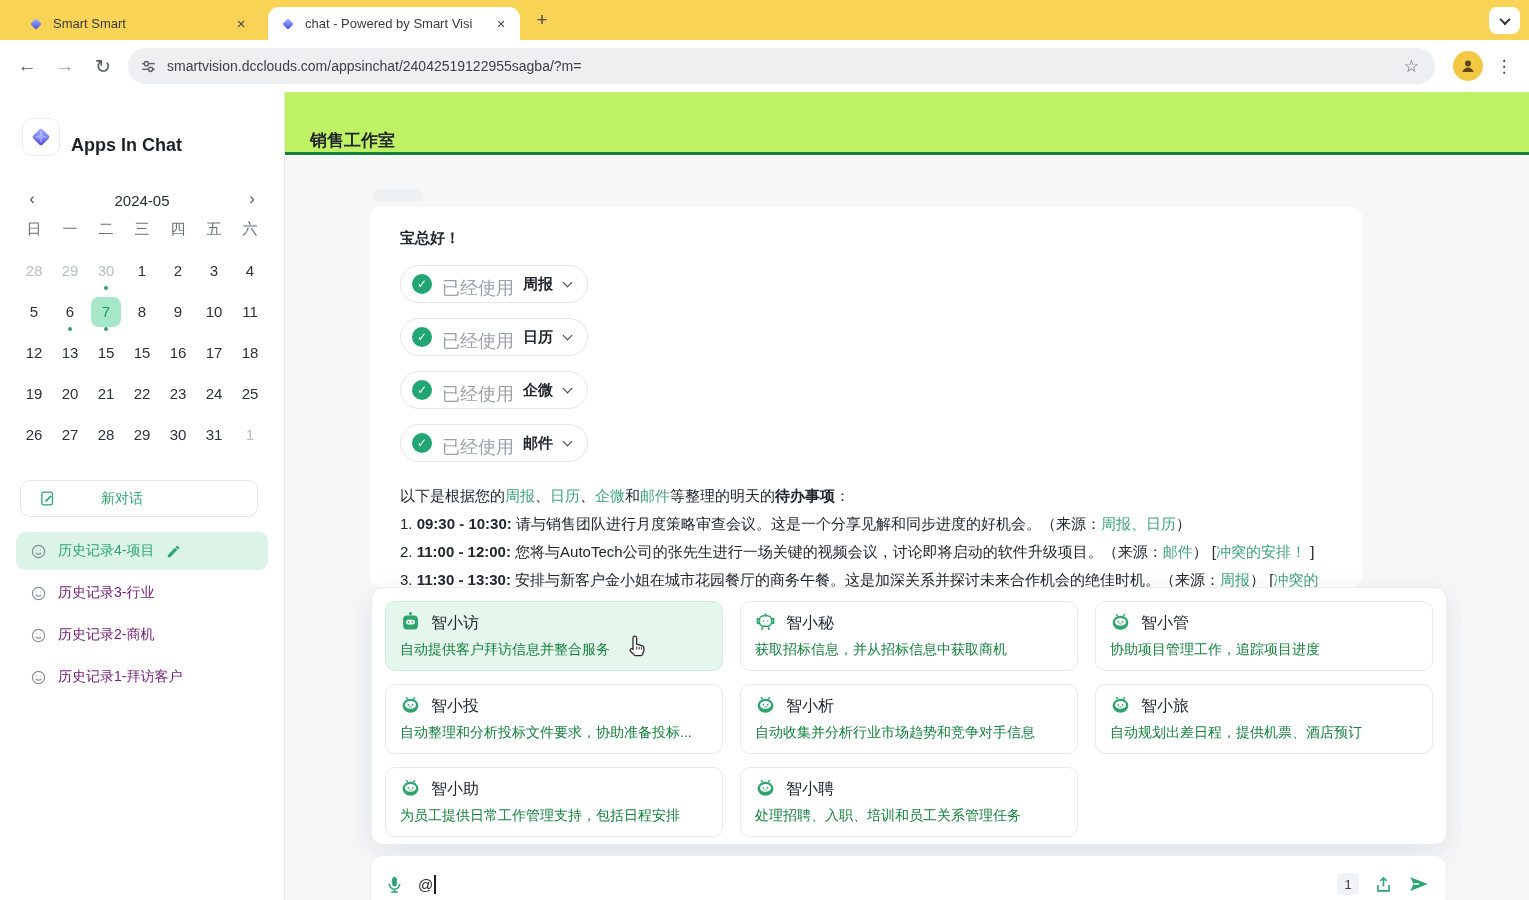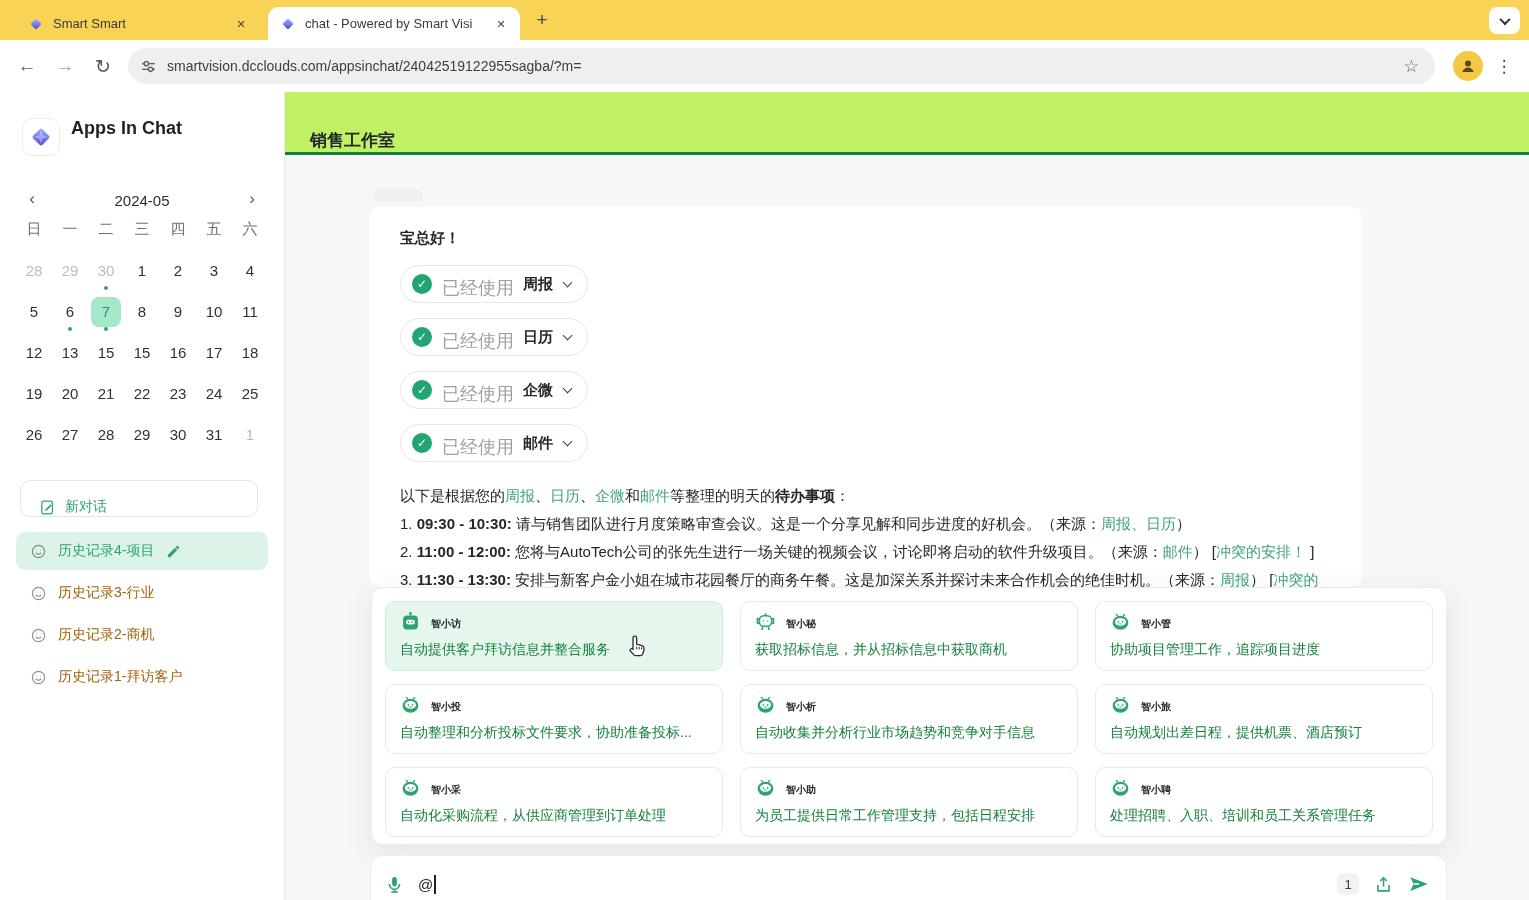--- a/index.html
+++ b/index.html
@@ -29,43 +29,43 @@
 
   
   .app { display:flex; height:808px; }
   .sidebar { width:285px; background:#fff; border-right:1px solid #E8E8EA; position:relative; flex:0 0 auto; }
   .main { flex:1; position:relative; }
   .main-header { height:63px; background:#bef264; border-bottom:3px solid #15803d; display:flex; align-items:flex-end; padding-left:25px; }
   .main-title { font-size:17px; font-weight:bold; color:#23262D; }
   .main-body { position:relative; height:745px; background:#F7F7F8; overflow:hidden; }
 
   
-  .logo-row { position:absolute; top:26px; left:22px; display:flex; align-items:flex-start; }
+  .logo-row { position:absolute; top:26px; left:22px; display:flex; align-items:flex-end; }
   .logo-box { width:38px; height:38px; border:1px solid #ECECEF; border-radius:10px; display:flex; align-items:center; justify-content:center; background:#fff; }
   .app-title { font-size:18px; font-weight:bold; margin-left:11px; color:#1e2026; }
 
   .cal-header { position:absolute; top:96px; left:20px; right:20px; height:24px; display:flex; align-items:center; justify-content:space-between; }
   .cal-nav { width:24px; height:24px; font-size:17px; color:#55585c; text-align:center; line-height:22px; }
   .cal-month { font-size:15px; color:#2a2d33;text-align:center; }
   .cal-weekdays, .cal-week { position:absolute; left:16px; right:16px; display:grid; grid-template-columns:repeat(7,1fr); }
   .cal-weekdays { top:128px; }
   .cal-weekdays span { text-align:center; font-size:15px; color:#6b7076; }
   .cal-grid { position:absolute; top:158px; left:16px; right:16px; }
   .cal-week { position:static; margin-bottom:0; height:41px; }
   .day { position:relative; display:flex; align-items:center; justify-content:center; font-size:15px; color:#2F3138; }
   .day .num { width:30px; height:30px; display:flex; align-items:center; justify-content:center; border-radius:8px; }
   .day.out { color:#B9BEC5; }
   .day.selected .num { background:#A6E6C9; color:#13996B; }
   .day .dot { position:absolute; bottom:1px; left:50%; transform:translateX(-50%); width:4px; height:4px; border-radius:50%; background:#2BA471; }
 
-  .new-chat { position:absolute; top:388px; left:20px; width:238px; height:37px; border:1px solid #E3E5E8; border-radius:10px; background:#fff; display:flex; align-items:flex-end; padding-left:18px; }
+  .new-chat { position:absolute; top:388px; left:20px; width:238px; height:37px; border:1px solid #E3E5E8; border-radius:10px; background:#fff; display:flex; align-items:center; padding-left:18px;gap:36px; }
   .new-chat .nc-label { color:#2BA471; font-size:14px; margin-left:9px; }
 
   .history { position:absolute; top:440px; left:16px; right:16px; }
-  .hist-item { height:38px; margin-bottom:4px; display:flex; align-items:center; padding-left:14px; border-radius:9px; font-size:14px; color:#a16207; }
+  .hist-item { height:38px; margin-bottom:4px; display:flex; align-items:center; padding-left:14px; border-radius:9px; font-size:14px; color:#701a75; }
   .hist-item .h-label { margin-left:11px; }
   .hist-item.active { background:#DCF3E8; color:#2BA471; }
   .hist-item .smiley { color:#8b9197; display:flex; }
   .hist-item.active .smiley { color:#7d8e85; }
   .pencil { margin-left:12px; display:flex; }
 
   
   .msg-notch { position:absolute; left:88px; top:34px; width:50px; height:13px; border-radius:7px; background:#EFF0F2; }
   .msg-card { position:absolute; left:85px; top:52px; width:992px; height:380px; background:#fff; border-radius:10px; padding:22px 30px; overflow:hidden; }
   .greeting { font-size:15px; font-weight:bold; }
@@ -79,21 +79,21 @@
   .todo { margin-top:20px; font-size:15px; line-height:28px; }
   .g-link { color:#3FA37C; }
   .b { font-weight:bold; }
   .conflict { color:#3FA37C; }
 
   
   .cards-panel { position:absolute; left:86px; top:432px; width:1076px; height:258px; background:#fff; border:1px solid #ECECEF; border-radius:12px; box-shadow:0 8px 28px rgba(40,50,60,.10); padding:13px; display:grid; grid-template-columns:repeat(3,1fr); grid-auto-rows:70px; gap:13px 17px; z-index:3; }
   .agent-card { border:1px solid #E7E9EC; border-radius:10px; background:#fff; padding:9px 14px 0 14px; overflow:hidden; }
   .agent-card.active { background:#E5F6ED; border-color:#CFEBDD; }
   .agent-head { display:flex; align-items:center; gap:10px; }
-  .agent-name { font-size:10px; font-weight:bold; }
+  .agent-name { font-size:16px; font-weight:normal; }
   .agent-desc { margin-top:5px; font-size:14px; color:#15803d; white-space:nowrap; overflow:hidden; text-overflow:ellipsis; }
 
   
   .input-bar { position:absolute; left:85px; top:700px; width:1077px; height:58px; background:#fff; border:1px solid #ECECEF; border-radius:12px; display:flex; align-items:center; padding:0 16px 0 14px; z-index:4; }
   .input-text { font-size:15px; color:#1f2126; margin-left:14px; display:flex; align-items:center; flex:1; }
   .caret { display:inline-block; width:1.5px; height:19px; background:#1f2126; margin-left:1px; }
   .counter { min-width:22px; height:22px; background:#F1F2F4; border-radius:5px; font-size:13px; color:#3b3e44; display:flex; align-items:center; justify-content:center; padding:0 4px; }
   .bar-ic { display:flex; align-items:center; justify-content:center; margin-left:15px; }
 
   .hand-cursor { position:absolute; left:339px; top:478px; z-index:5; }
@@ -502,35 +502,20 @@
             <div class="agent-head">
               <span class="robot"><svg width="21" height="21" viewBox="0 0 24 24">
                   <line x1="7" y1="3.5" x2="9" y2="6" stroke="#2EA56F" stroke-width="1.6"></line>
                   <line x1="17" y1="3.5" x2="15" y2="6" stroke="#2EA56F" stroke-width="1.6"></line>
                   <ellipse cx="12" cy="13.5" rx="9" ry="8" fill="#2EA56F"></ellipse>
                   <ellipse cx="12" cy="12.5" rx="6.3" ry="4.4" fill="#fff"></ellipse>
                   <circle cx="9.6" cy="12.3" r="1" fill="#2EA56F"></circle>
                   <circle cx="14.4" cy="12.3" r="1" fill="#2EA56F"></circle>
                   <path d="M10.5 14.3c.9.8 2.1.8 3 0" stroke="#2EA56F" stroke-width="1.1" fill="none"></path>
                 </svg></span>
-              <span class="agent-name">智小采</span>
-            </div>
-            <div class="agent-desc">自动化采购流程，从供应商管理到订单处理</div>
-          </div>
-          <div class="agent-card">
-            <div class="agent-head">
-              <span class="robot"><svg width="21" height="21" viewBox="0 0 24 24">
-                  <line x1="7" y1="3.5" x2="9" y2="6" stroke="#2EA56F" stroke-width="1.6"></line>
-                  <line x1="17" y1="3.5" x2="15" y2="6" stroke="#2EA56F" stroke-width="1.6"></line>
-                  <ellipse cx="12" cy="13.5" rx="9" ry="8" fill="#2EA56F"></ellipse>
-                  <ellipse cx="12" cy="12.5" rx="6.3" ry="4.4" fill="#fff"></ellipse>
-                  <circle cx="9.6" cy="12.3" r="1" fill="#2EA56F"></circle>
-                  <circle cx="14.4" cy="12.3" r="1" fill="#2EA56F"></circle>
-                  <path d="M10.5 14.3c.9.8 2.1.8 3 0" stroke="#2EA56F" stroke-width="1.1" fill="none"></path>
-                </svg></span>
               <span class="agent-name">智小助</span>
             </div>
             <div class="agent-desc">为员工提供日常工作管理支持，包括日程安排</div>
           </div>
           <div class="agent-card">
             <div class="agent-head">
               <span class="robot"><svg width="21" height="21" viewBox="0 0 24 24">
                   <line x1="7" y1="3.5" x2="9" y2="6" stroke="#2EA56F" stroke-width="1.6"></line>
                   <line x1="17" y1="3.5" x2="15" y2="6" stroke="#2EA56F" stroke-width="1.6"></line>
                   <ellipse cx="12" cy="13.5" rx="9" ry="8" fill="#2EA56F"></ellipse>

